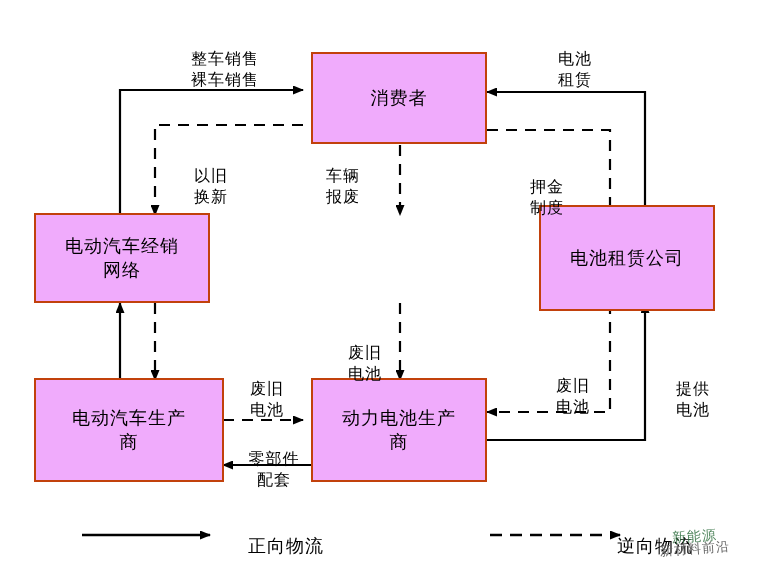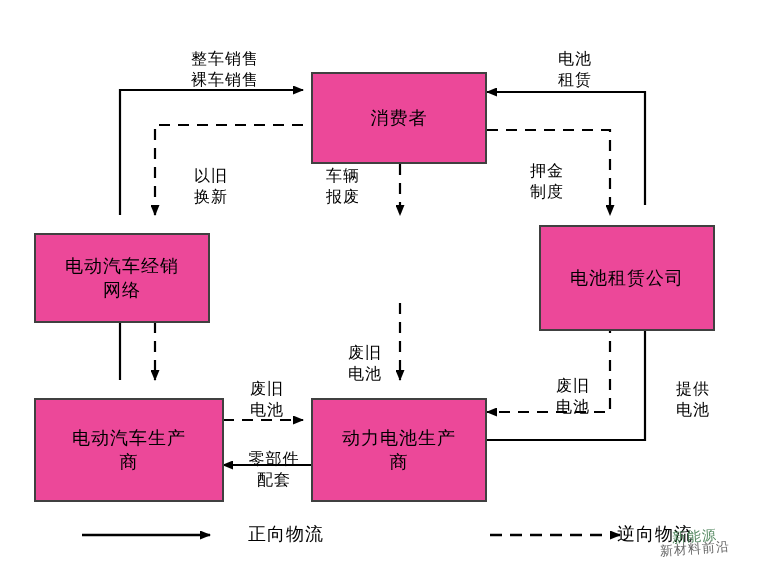--- a/index.html
+++ b/index.html
@@ -7,45 +7,45 @@
     width:783px;height:572px;
     background:#ffffff;
     font-family:"DejaVu Sans","Liberation Sans",sans-serif;
     overflow:hidden;
   }
   #stage{position:relative;width:783px;height:572px;}
   svg.layer{position:absolute;left:0;top:0;width:783px;height:572px;}
 
   .node{
     position:absolute;
-    border:2px solid #404040;
-    background:#ec4899;
+    border:2px solid #c2410c;
+    background:#f0abfc;
     display:flex;align-items:center;justify-content:center;
     text-align:center;
     font-size:18px;
     line-height:1.35;
     color:#000;
     box-sizing:border-box;
     letter-spacing:1px;
-    margin-top:20px;
   }
   .lbl{
     position:absolute;
     font-size:16px;
     line-height:1.3;
     color:#000;
     text-align:center;
     white-space:pre-line;
     letter-spacing:1px;
   }
   .legend-txt{
     position:absolute;
     font-size:18px;
     color:#000;
     letter-spacing:1px;
+    margin-top:12px;
   }
   .wm{
     position:absolute;
     font-size:14px;
     color:#2f6f3f;
     opacity:.85;
     letter-spacing:1px;
     transform:rotate(-4deg);
   }
   .wm2{
@@ -137,21 +137,21 @@
   <div class="lbl" style="left:176px;top:145px;width:70px;">
     <span>以旧
 换新</span>
   </div>
 
   <div class="lbl" style="left:308px;top:145px;width:70px;">
     <span>车辆
 报废</span>
   </div>
 
-  <div class="lbl" style="left:512px;top:140px;width:70px;font-family:Liberation Serif, serif;">
+  <div class="lbl" style="left:512px;top:156px;width:70px;font-family:Liberation Serif, serif;">
     <span>押金
 制度</span>
   </div>
 
   <div class="lbl" style="left:330px;top:322px;width:70px;">
     <span>废旧
 电池</span>
   </div>
 
   <div class="lbl" style="left:232px;top:358px;width:70px;">

